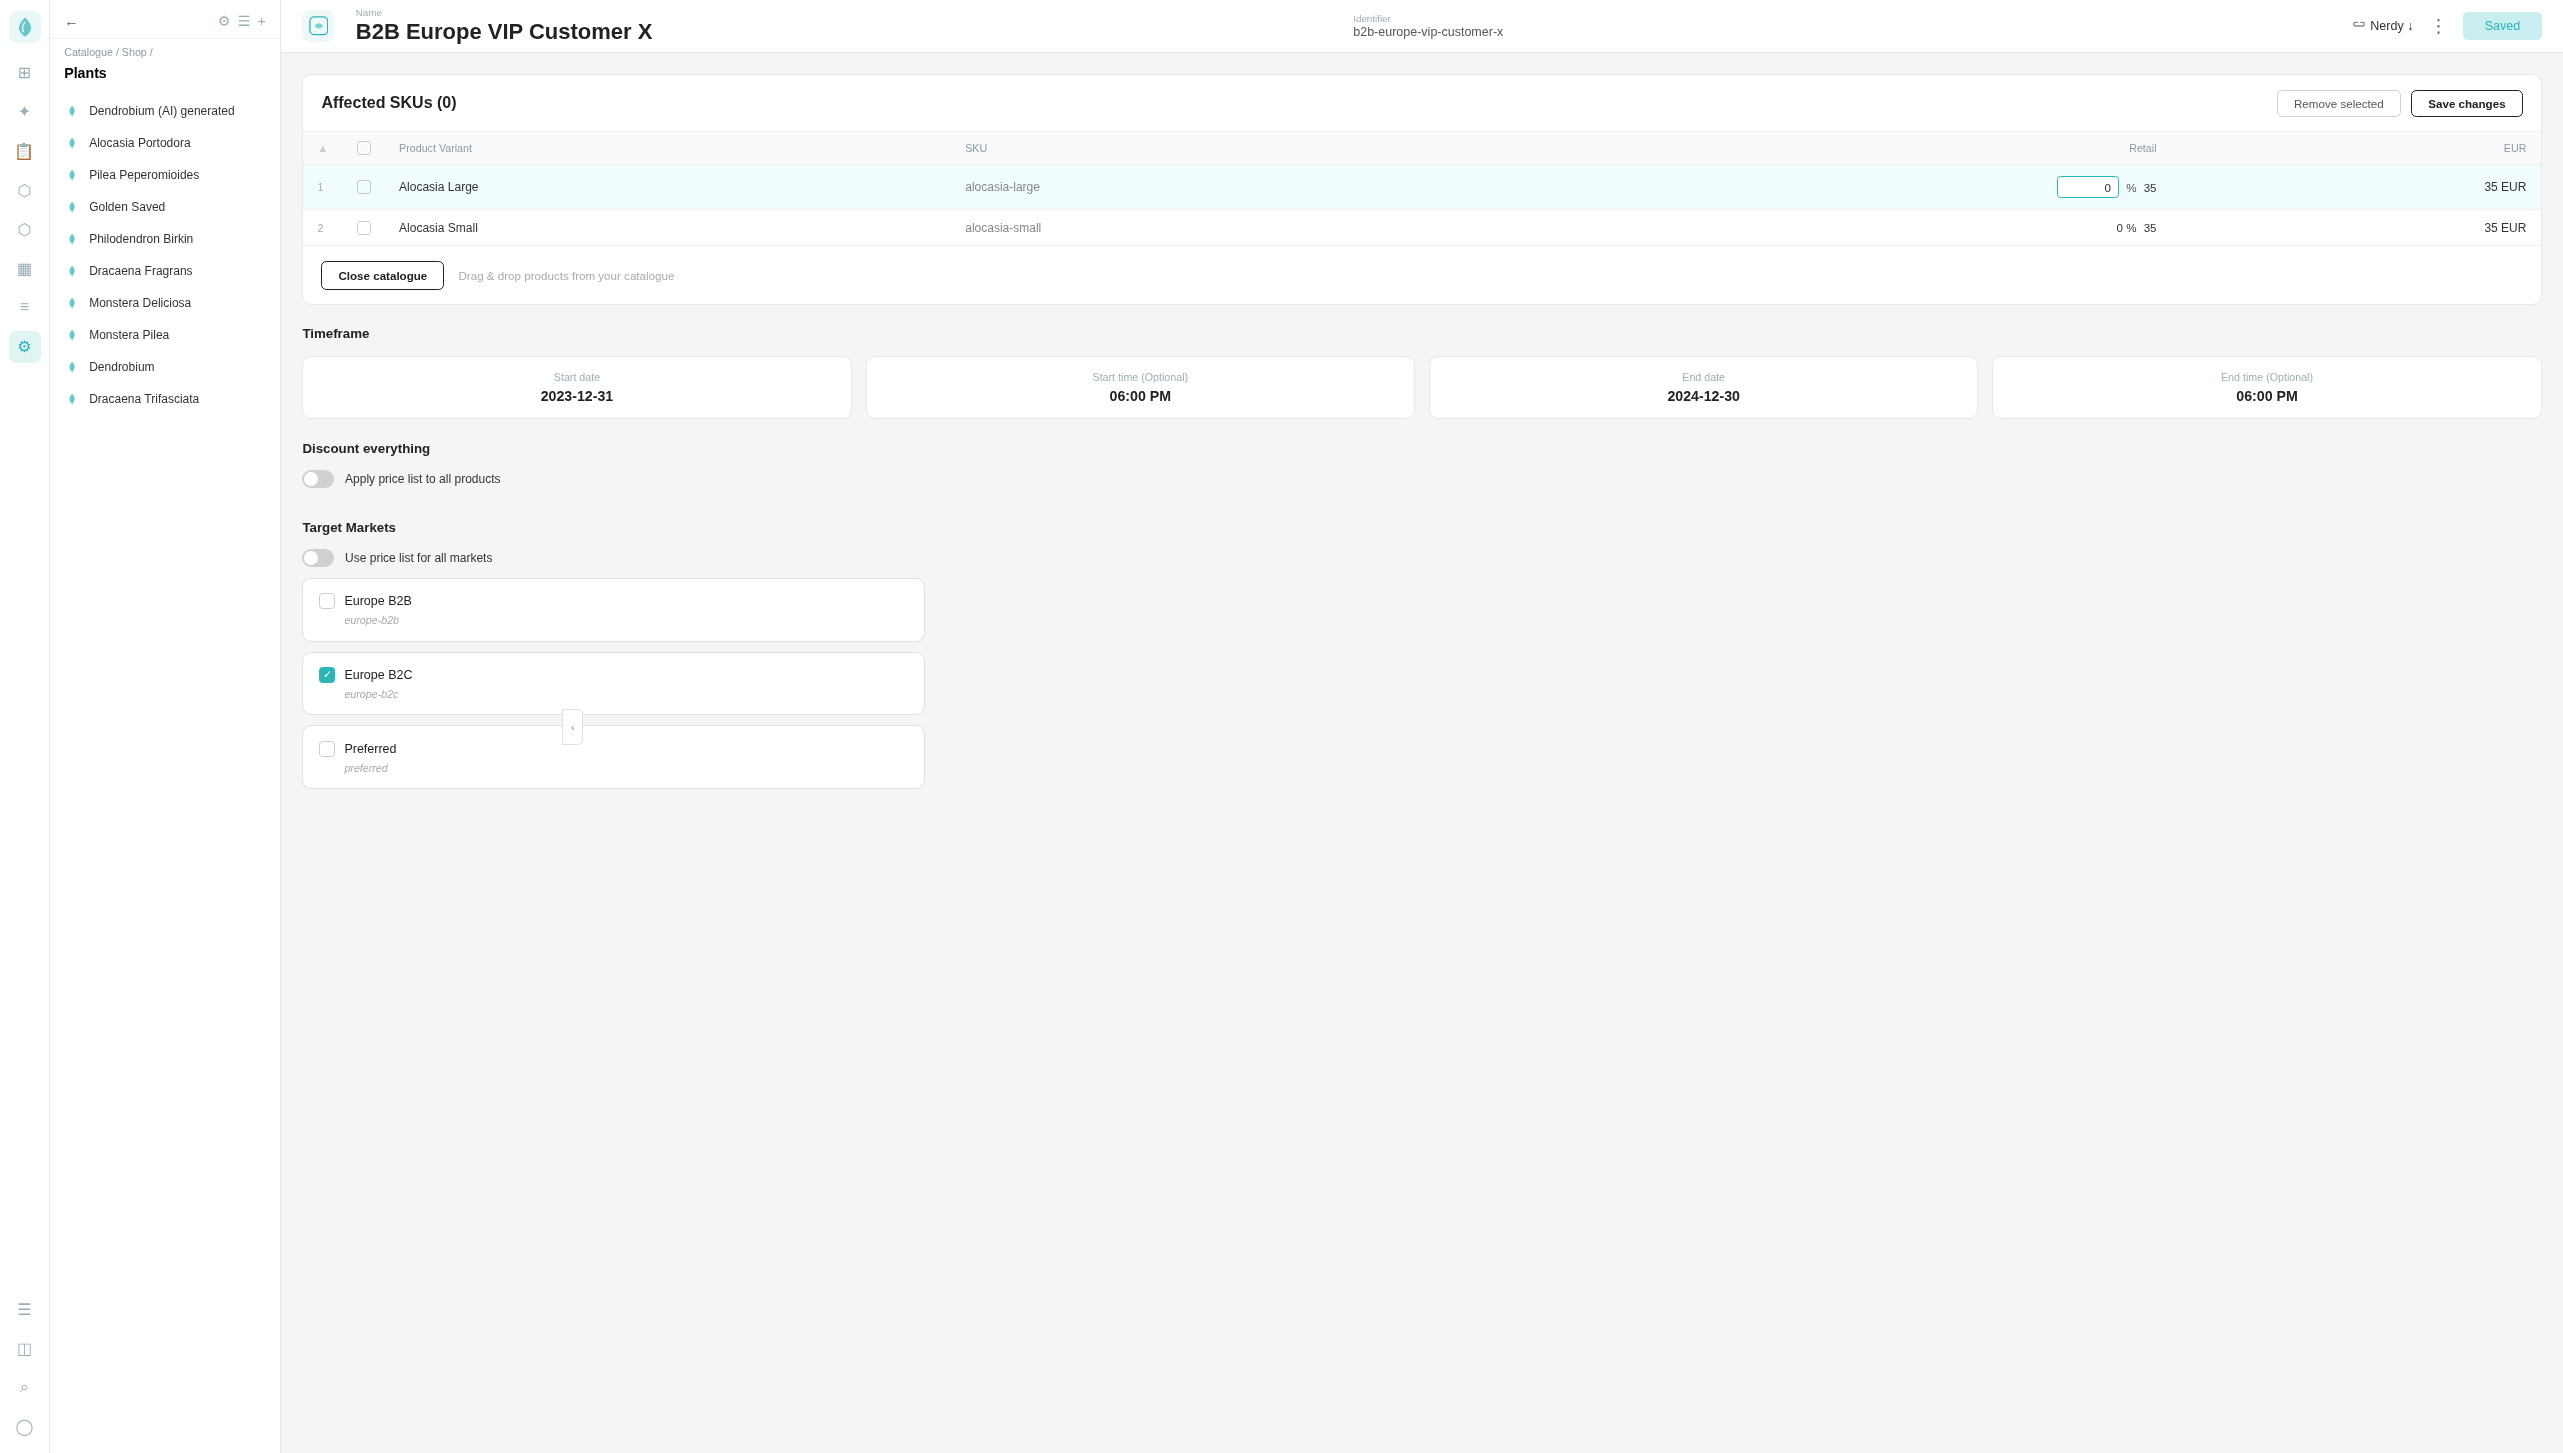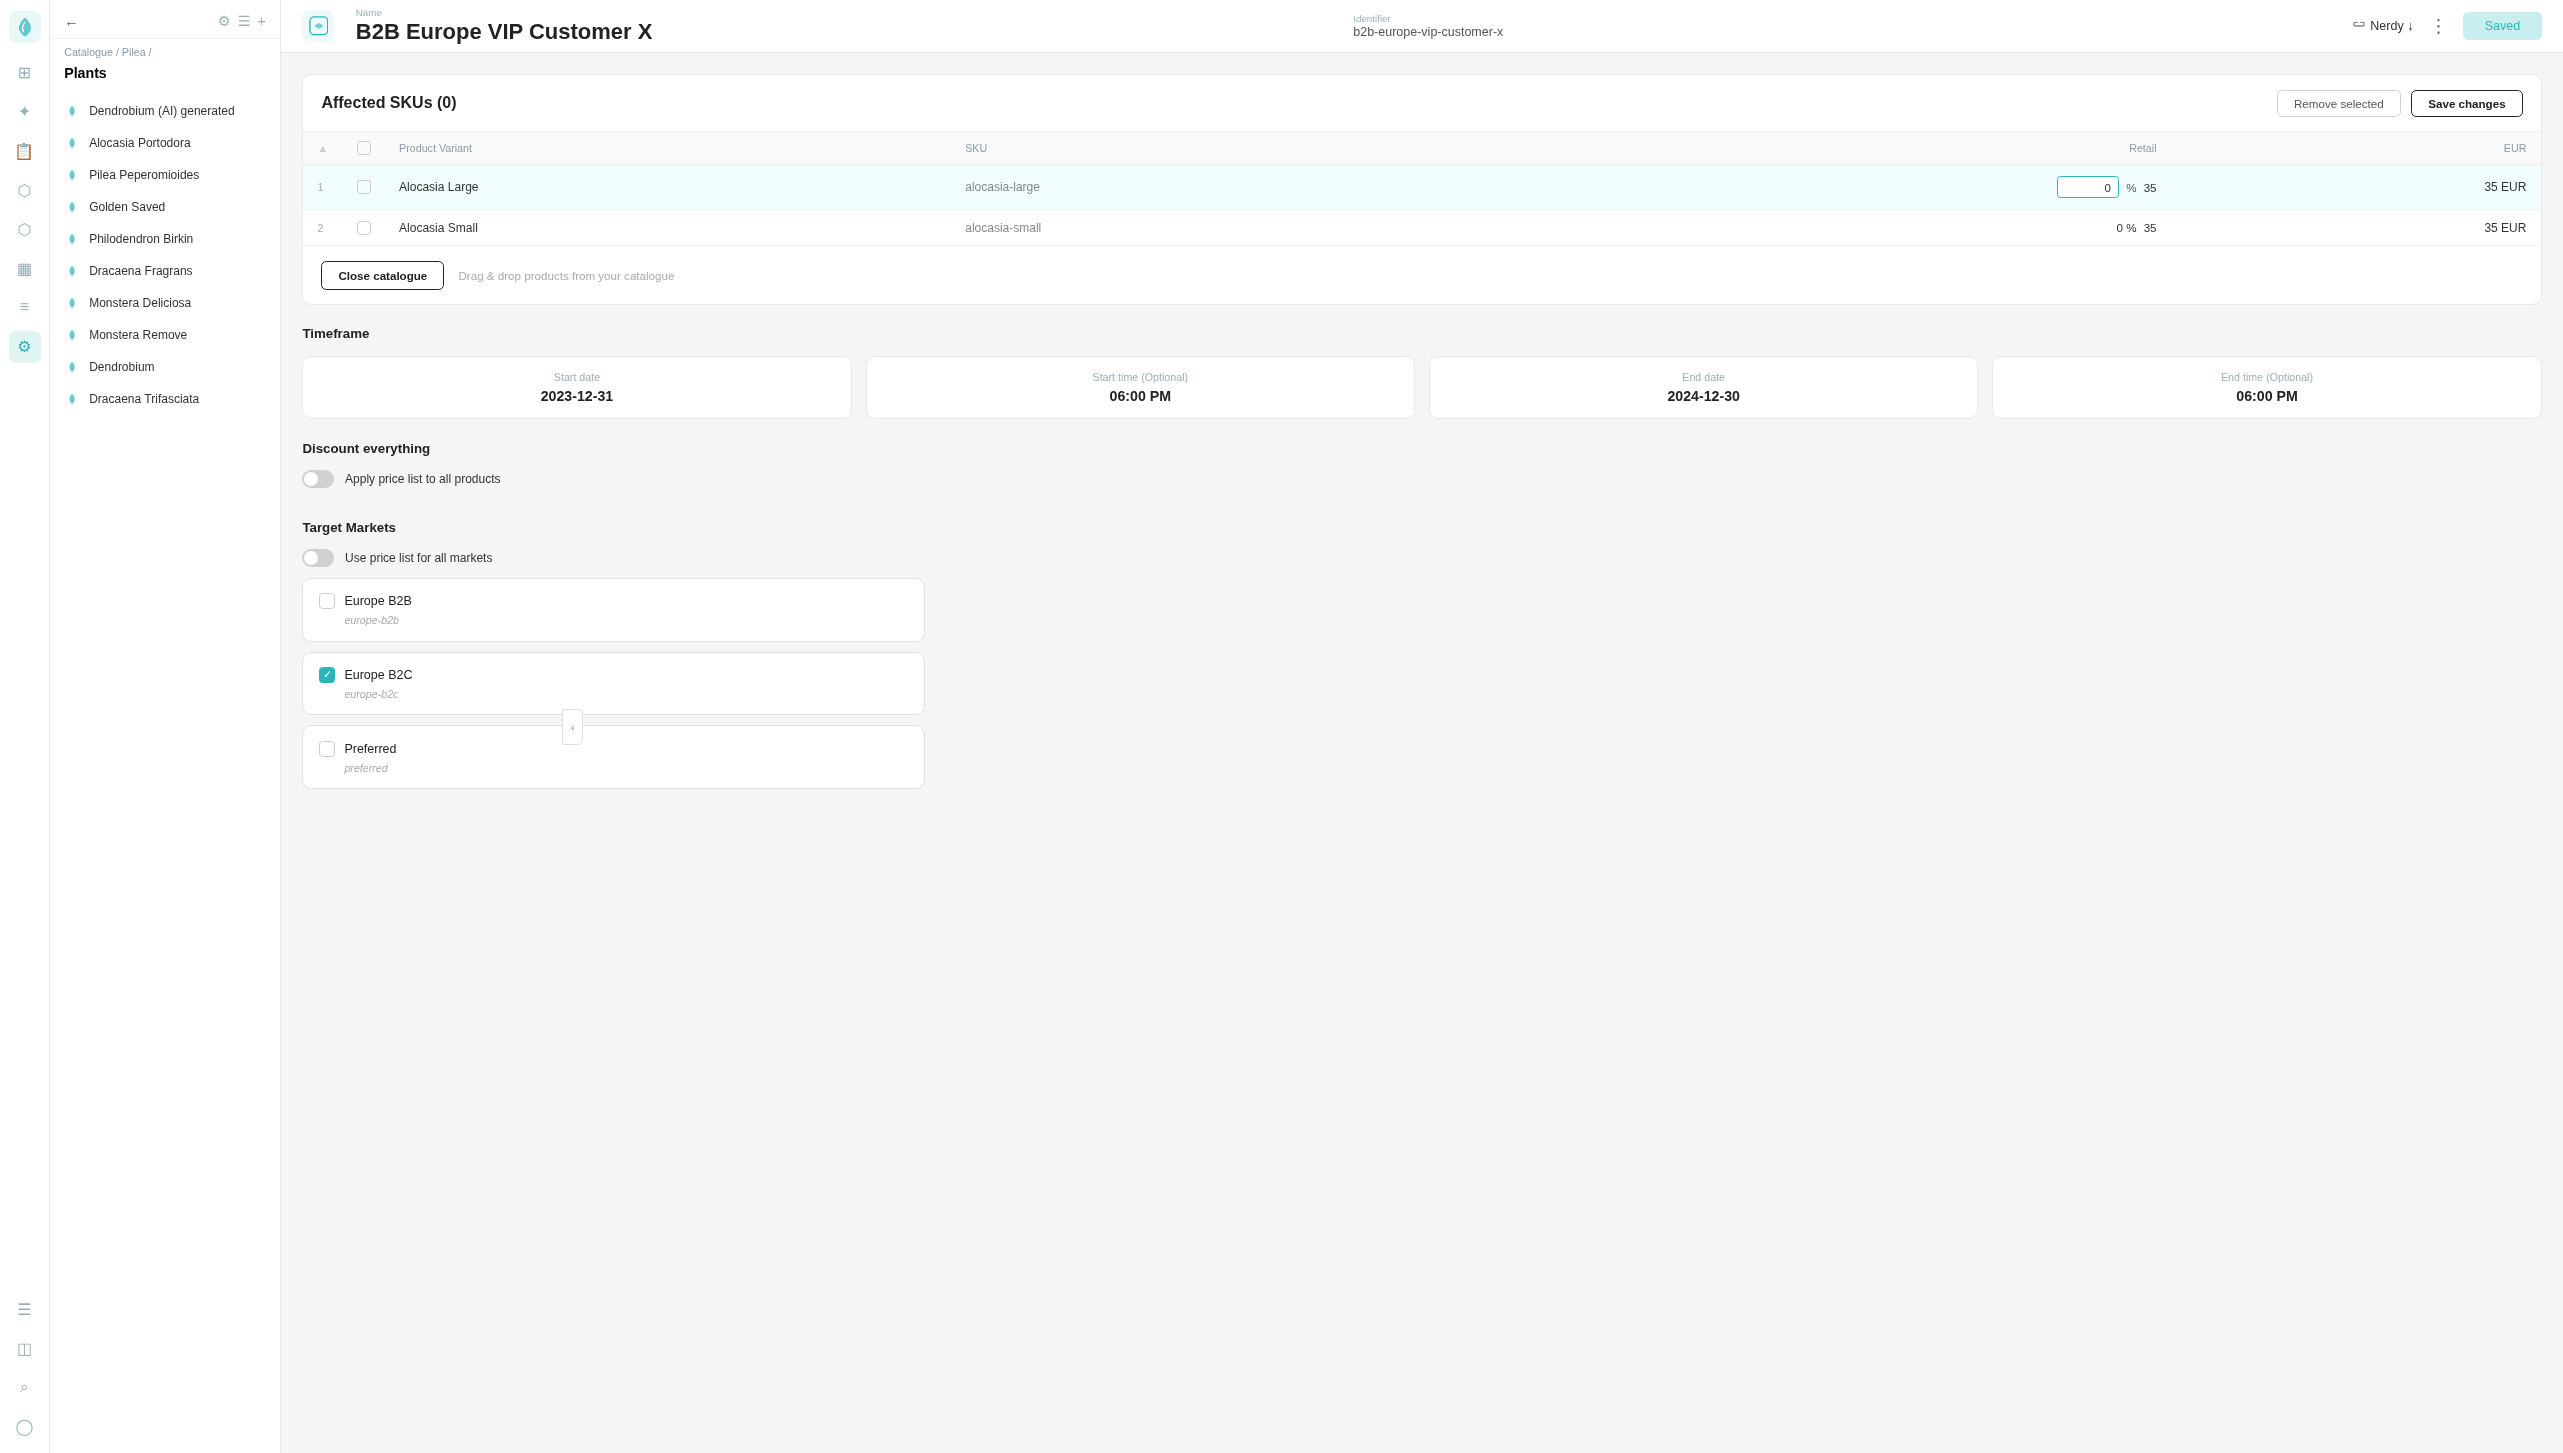--- a/index.html
+++ b/index.html
@@ -504,21 +504,21 @@
   <div class="sidebar-header">
     <div class="sidebar-header-left">
       <span class="back-btn">←</span>
     </div>
     <div class="sidebar-header-actions">
       <span>⚙</span>
       <span>☰</span>
       <span>+</span>
     </div>
   </div>
-  <div class="breadcrumb">Catalogue / Pilea /</div>
+  <div class="breadcrumb">Catalogue / Shop /</div>
   <div class="sidebar-title">Plants</div>
   <div class="sidebar-list">
 
   <div class="sidebar-item">
         <span class="plant-icon">
       <svg width="14.2" height="14.2" viewBox="0 0 16 16" fill="none">
         <path d="M8 2 C5 5 4 8 6 11 C7 13 8 14 8 14 C8 14 9 13 10 11 C12 8 11 5 8 2Z" fill="#2bb5b8" opacity="0.7"></path>
       </svg>
     </span>
         <span>Dendrobium (AI) generated</span>
@@ -570,21 +570,21 @@
       </svg>
     </span>
         <span>Monstera Deliciosa</span>
       </div>
       <div class="sidebar-item">
         <span class="plant-icon">
       <svg width="14.2" height="14.2" viewBox="0 0 16 16" fill="none">
         <path d="M8 2 C5 5 4 8 6 11 C7 13 8 14 8 14 C8 14 9 13 10 11 C12 8 11 5 8 2Z" fill="#2bb5b8" opacity="0.7"></path>
       </svg>
     </span>
-        <span>Monstera Remove</span>
+        <span>Monstera Pilea</span>
       </div>
       <div class="sidebar-item">
         <span class="plant-icon">
       <svg width="14.2" height="14.2" viewBox="0 0 16 16" fill="none">
         <path d="M8 2 C5 5 4 8 6 11 C7 13 8 14 8 14 C8 14 9 13 10 11 C12 8 11 5 8 2Z" fill="#2bb5b8" opacity="0.7"></path>
       </svg>
     </span>
         <span>Dendrobium</span>
       </div>
       <div class="sidebar-item">

